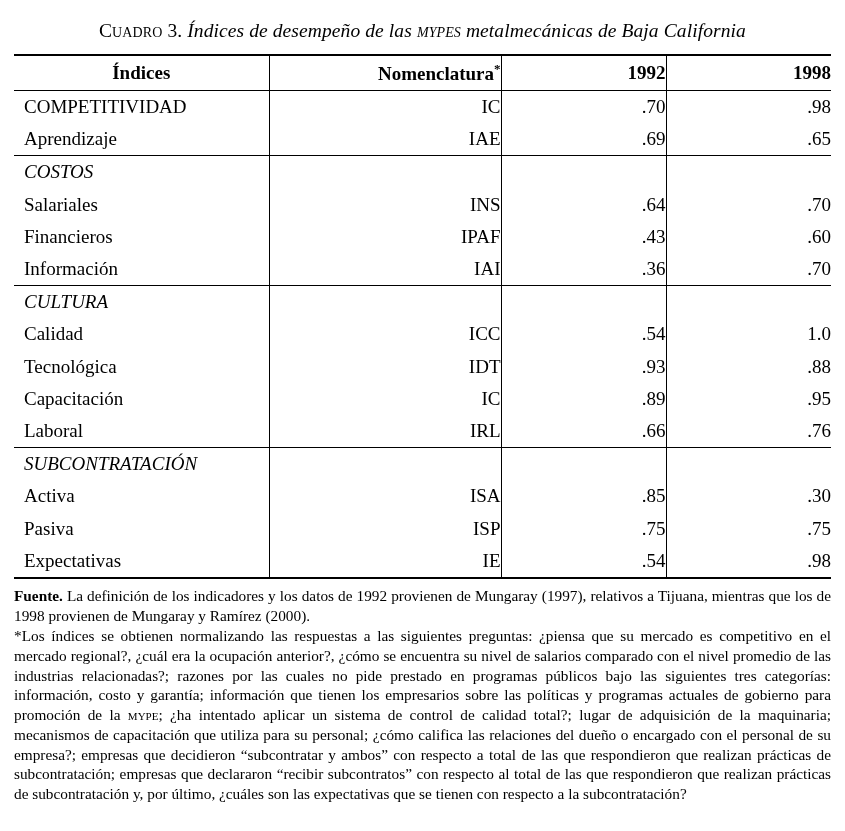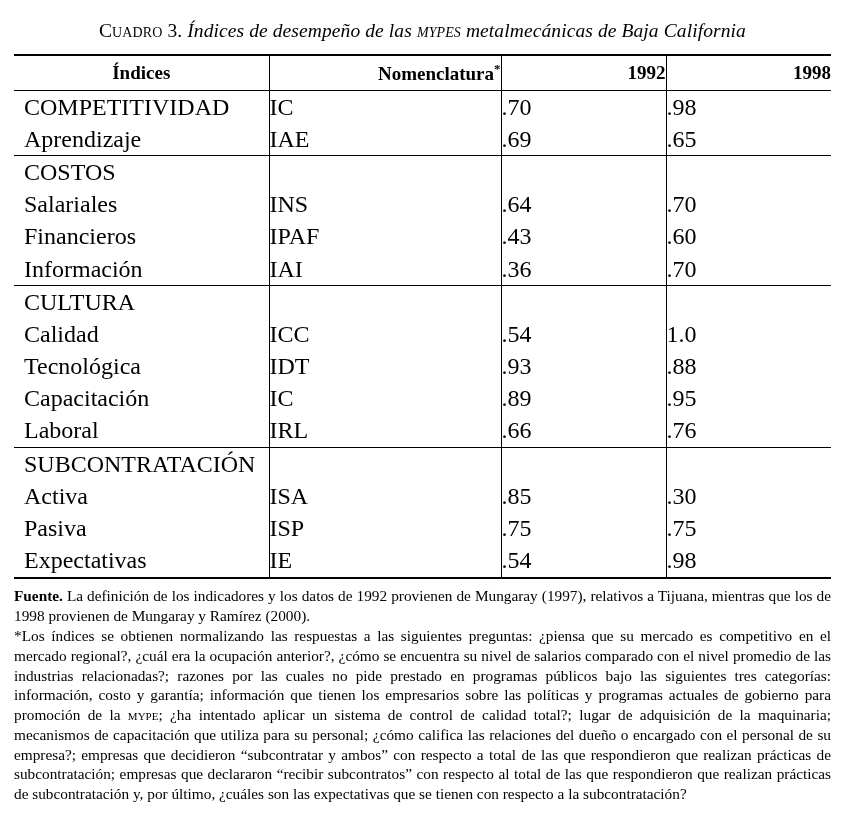--- a/index.html
+++ b/index.html
@@ -71,34 +71,35 @@
   .hdr td.vsep, td.vsep {
     border-left: 1.2px solid #000;
     text-align: right;
   }
   .hdr .sup {
     font-size: 13px;
     vertical-align: super;
   }
   .row td {
     height: 32.2px;
-    font-size: 24px;
+    font-size: 19px;
   }
   .row td.label {
     padding-left: 10px;
     text-align: left;
   }
   .row td.nom, .row td.val {
-    text-align: left;
+    text-align: right;
   }
   .sc {
     font-variant: small-caps;
   }
   .group-sep td {
     border-top: 1.2px solid #000;
+    font-style: italic;
   }
   .notes {
     width: 817px;
     margin: 0 auto;
     padding-top: 7px;
     font-size: 15.3px;
     line-height: 1.29;
     text-align: justify;
   }
   .notes p {

